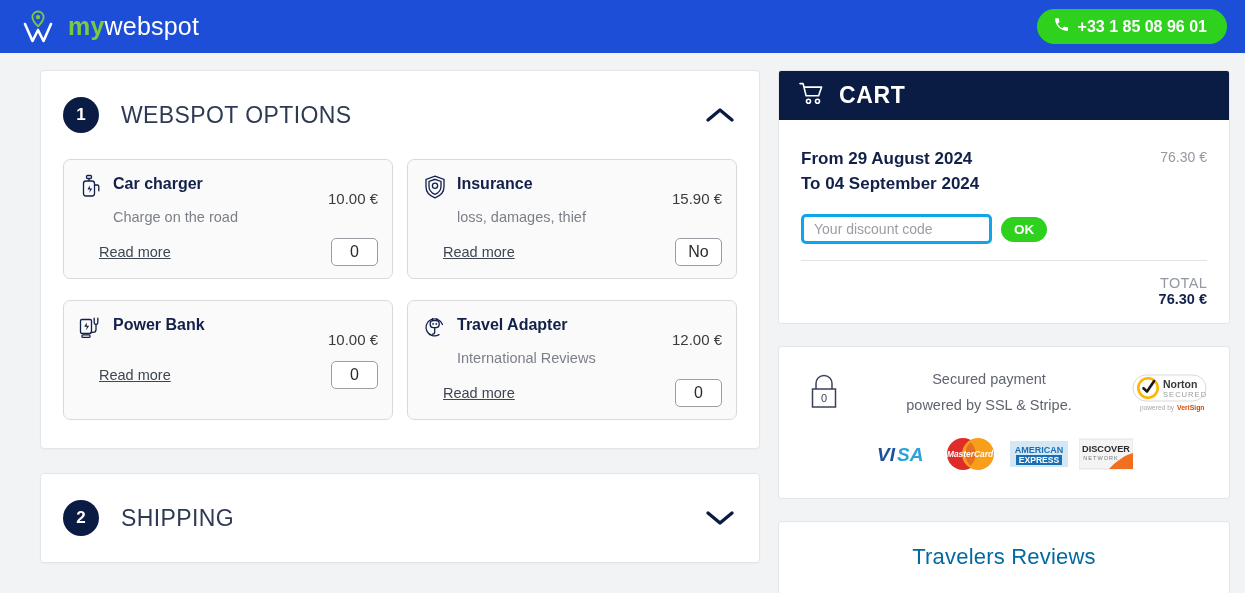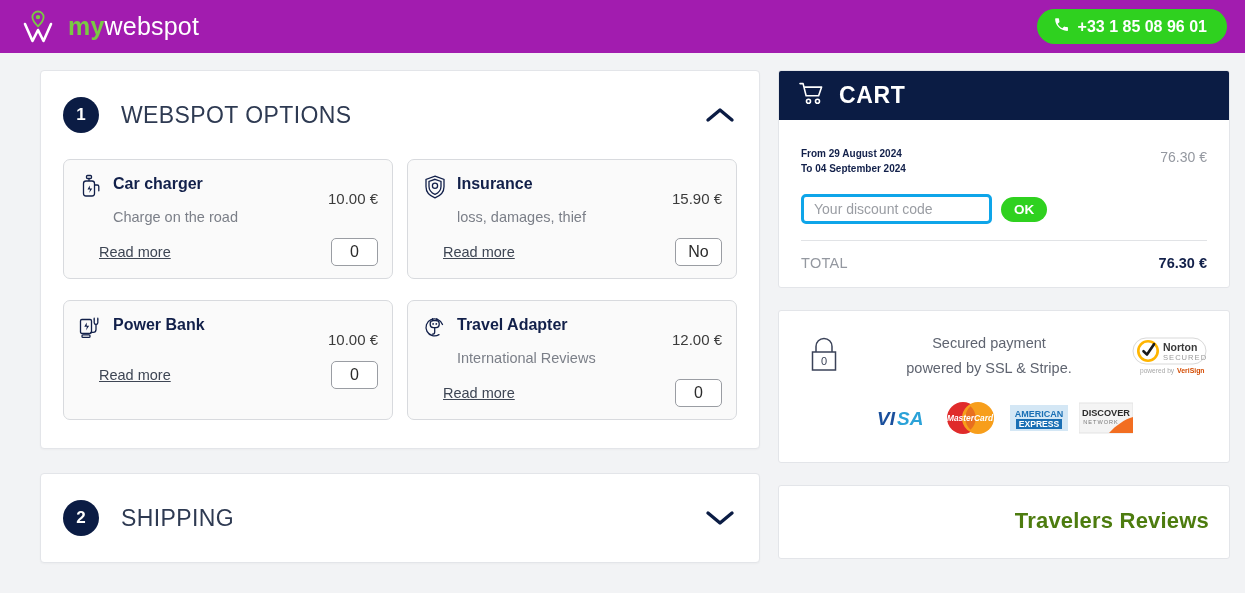--- a/index.html
+++ b/index.html
@@ -8,21 +8,21 @@
     width:1245px; height:593px;
     background:#f2f3f5;
     font-family:"Liberation Sans", sans-serif;
     overflow:hidden;
     color:#12204a;
   }
 
   
   .topbar{
     height:53px; width:100%;
-    background:#a21caf;
+    background:#1d4ed8;
     display:flex; align-items:center;
     padding:0 18px 0 22px;
     position:relative;
   }
   .brand{ display:flex; align-items:center; gap:14px; }
   .brand-mark{ width:32px; height:34px; position:relative; }
   .brand-text{ font-size:25px; letter-spacing:.2px; font-weight:600; line-height:1; }
   .brand-my{ color:#7ac943; }
   .brand-rest{ color:#ffffff; font-weight:400; }
   .phone-btn{
@@ -151,21 +151,21 @@
   .cart-body{ padding:18px 22px 16px 22px; }
   .cart-row{ display:flex; align-items:center; }
   .trash{ width:16px; height:17px; flex:none; color:#2b2b2b; margin-right:11px; }
   .cart-dest{ font-size:14.5px; color:#9498a0; }
   .cart-qty{ margin-left:auto; font-size:14px; font-weight:700; color:#1b1b1b; padding-right:44px; }
   .cart-edit{ font-size:14px; color:#3e4654; text-decoration:underline; cursor:pointer; }
   .cart-dates{
     margin-top:9px;
     display:flex; align-items:flex-start;
   }
-  .cart-dates .dates{ font-size:10px; font-weight:700; color:#12204a; line-height:1.45; }
+  .cart-dates .dates{ font-size:17px; font-weight:700; color:#12204a; line-height:1.45; }
   .cart-dates .subtotal{ margin-left:auto; font-size:14px; color:#9498a0; padding-top:2px; }
   .discount-row{ display:flex; align-items:center; margin-top:18px; gap:9px; }
   .discount-input{
     width:191px; height:30px;
     border:3px solid #0ea5e9;
     border-radius:5px;
     padding:0 10px;
     font-size:14px;
     font-family:"Liberation Sans", sans-serif;
     color:#2b2b2b;
@@ -175,21 +175,21 @@
   .discount-input::placeholder{ color:#9a9da3; }
   .ok-btn{
     background:#2fd11f; color:#fff;
     border:none; border-radius:13px;
     height:25px; padding:0 13px;
     font-size:13.5px; font-weight:700;
     cursor:pointer;
     font-family:"Liberation Sans", sans-serif;
   }
   .cart-divider{ height:1px; background:#e1e3e6; margin:16px 0 0 0; }
-  .total-row{ display:flex; align-items:flex-start; padding-top:14px; }
+  .total-row{ display:flex; align-items:flex-end; padding-top:14px;flex-direction:column; }
   .total-label{ font-size:14.5px; color:#9498a0; letter-spacing:.3px; }
   .total-value{ margin-left:auto; font-size:14.5px; font-weight:700; color:#12204a; }
 
   
   .secure{
     margin-top:22px;
     border:1px solid #e3e5e9;
     background:#fff;
     border-radius:3px;
     padding:20px 22px 22px 22px;
@@ -213,24 +213,23 @@
   
   .reviews{
     margin-top:22px;
     border:1px solid #e3e5e9;
     background:#fff;
     border-radius:3px;
     padding:22px 20px 24px 20px;
     text-align:center;
   }
   .reviews h3{
-    margin:0; font-weight:700;
-    font-size:22px; color:#4d7c0f;
+    margin:0; font-weight:400;
+    font-size:22px; color:#0369a1;
     letter-spacing:.2px;
-    text-align:right;
   }
 </style>
 </head>
 <body>
 
 <div class="topbar">
   <div class="brand">
     <span class="brand-mark">
       <svg width="32" height="34" viewBox="0 0 32 34" fill="none">
         <path d="M16 1.5c-3.1 0-5.6 2.5-5.6 5.6 0 4 5.6 9.2 5.6 9.2s5.6-5.2 5.6-9.2c0-3.1-2.5-5.6-5.6-5.6z" stroke="#7ac943" stroke-width="1.8" fill="none"></path>

